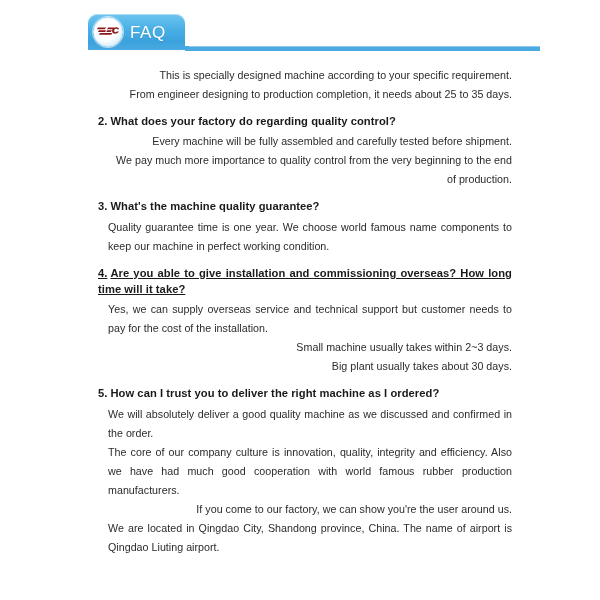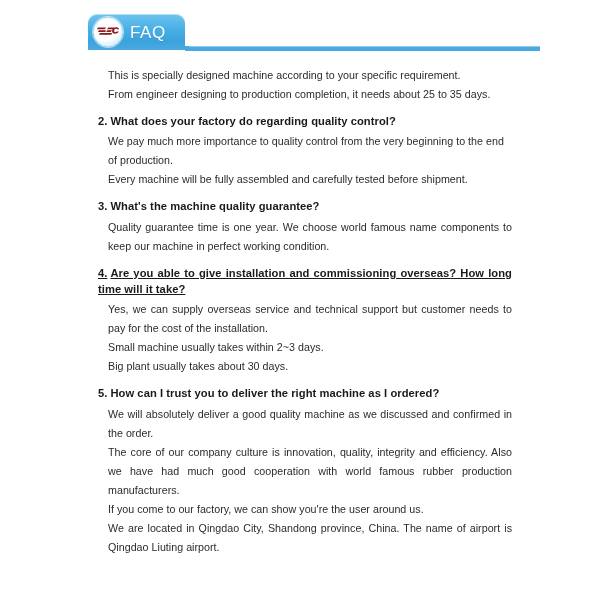--- a/index.html
+++ b/index.html
@@ -122,20 +122,21 @@
     margin: 0 0 0 10px;
     padding: 0;
   }
 
   .answer p {
     font-size: 10.7px;
     color: #2b2b2b;
     line-height: 1.78;
     margin: 0;
     letter-spacing: 0.02px;
+    text-align: right;
   }
 
   .answer p.justify {
     text-align: justify;
     text-align-last: left;
   }
 </style>
 </head>
 <body>
 
@@ -172,22 +173,22 @@
         <p>This is specially designed machine according to your specific requirement.</p>
         <p>From engineer designing to production completion, it needs about 25 to 35 days.</p>
       </div>
     </div>
 
     <div class="qa-block">
       <div class="q-heading">
         <span class="q-num">2.</span><span>What does your factory do regarding quality control?</span>
       </div>
       <div class="answer">
+        <p>Every machine will be fully assembled and carefully tested before shipment.</p>
         <p>We pay much more importance to quality control from the very beginning to the end of production.</p>
-        <p>Every machine will be fully assembled and carefully tested before shipment.</p>
       </div>
     </div>
 
     <div class="qa-block">
       <div class="q-heading">
         <span class="q-num">3.</span><span>What's the machine quality guarantee?</span>
       </div>
       <div class="answer">
         <p class="justify">Quality guarantee time is one year. We choose world famous name components to keep our machine in perfect working condition.</p>
       </div>

